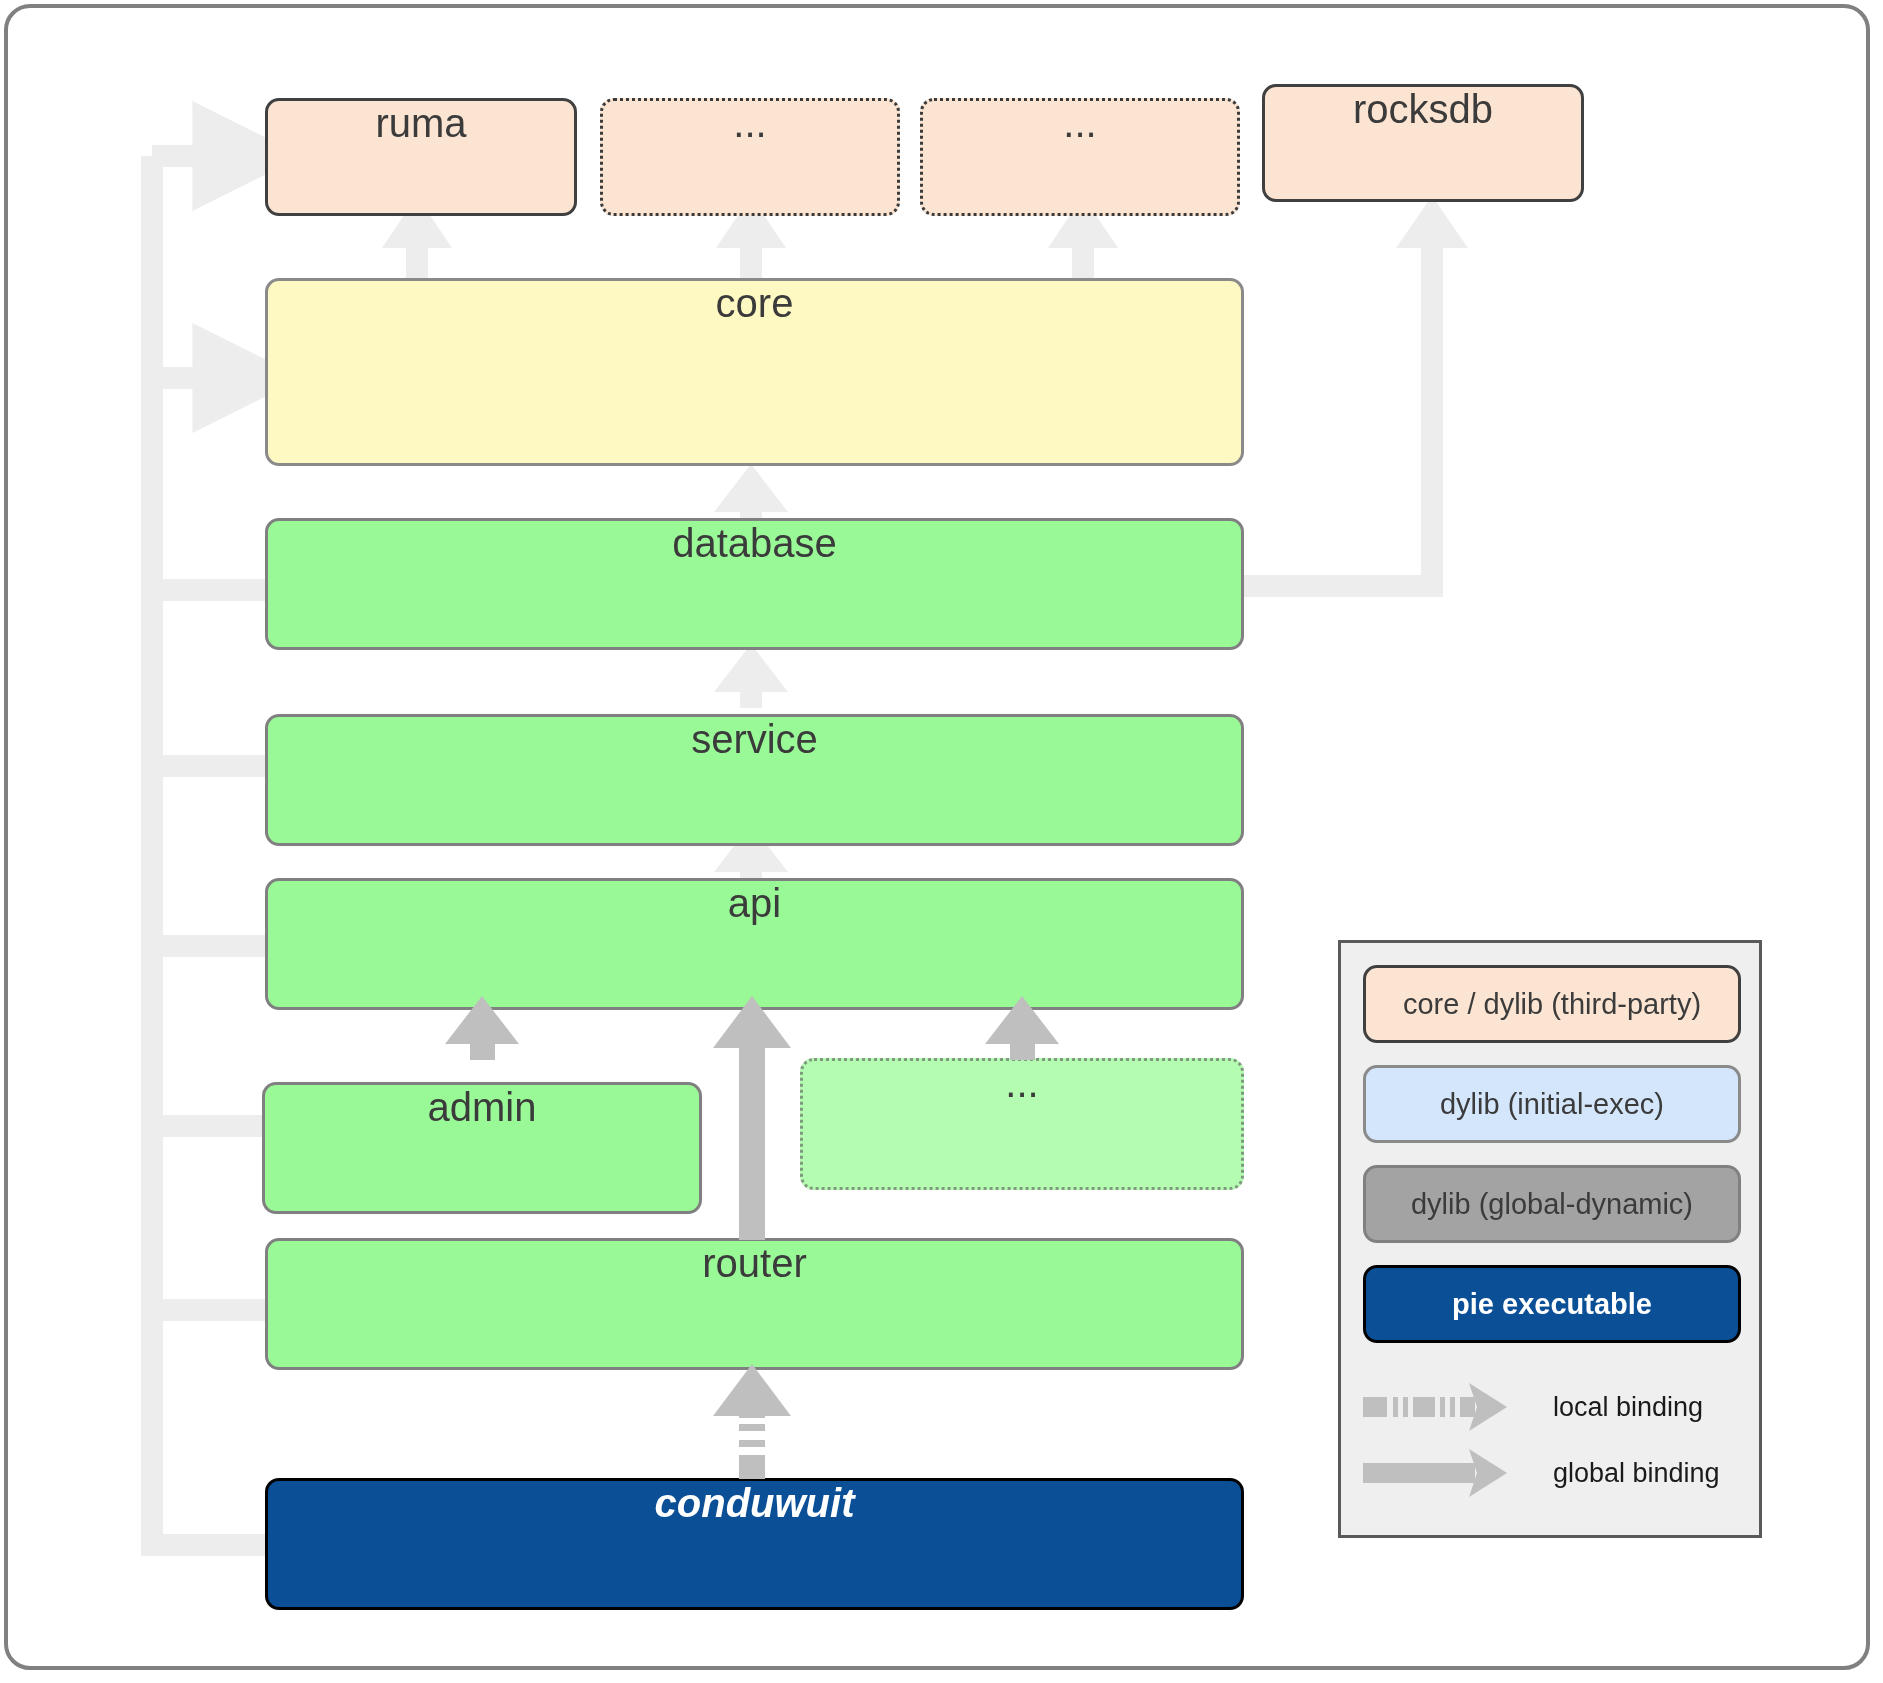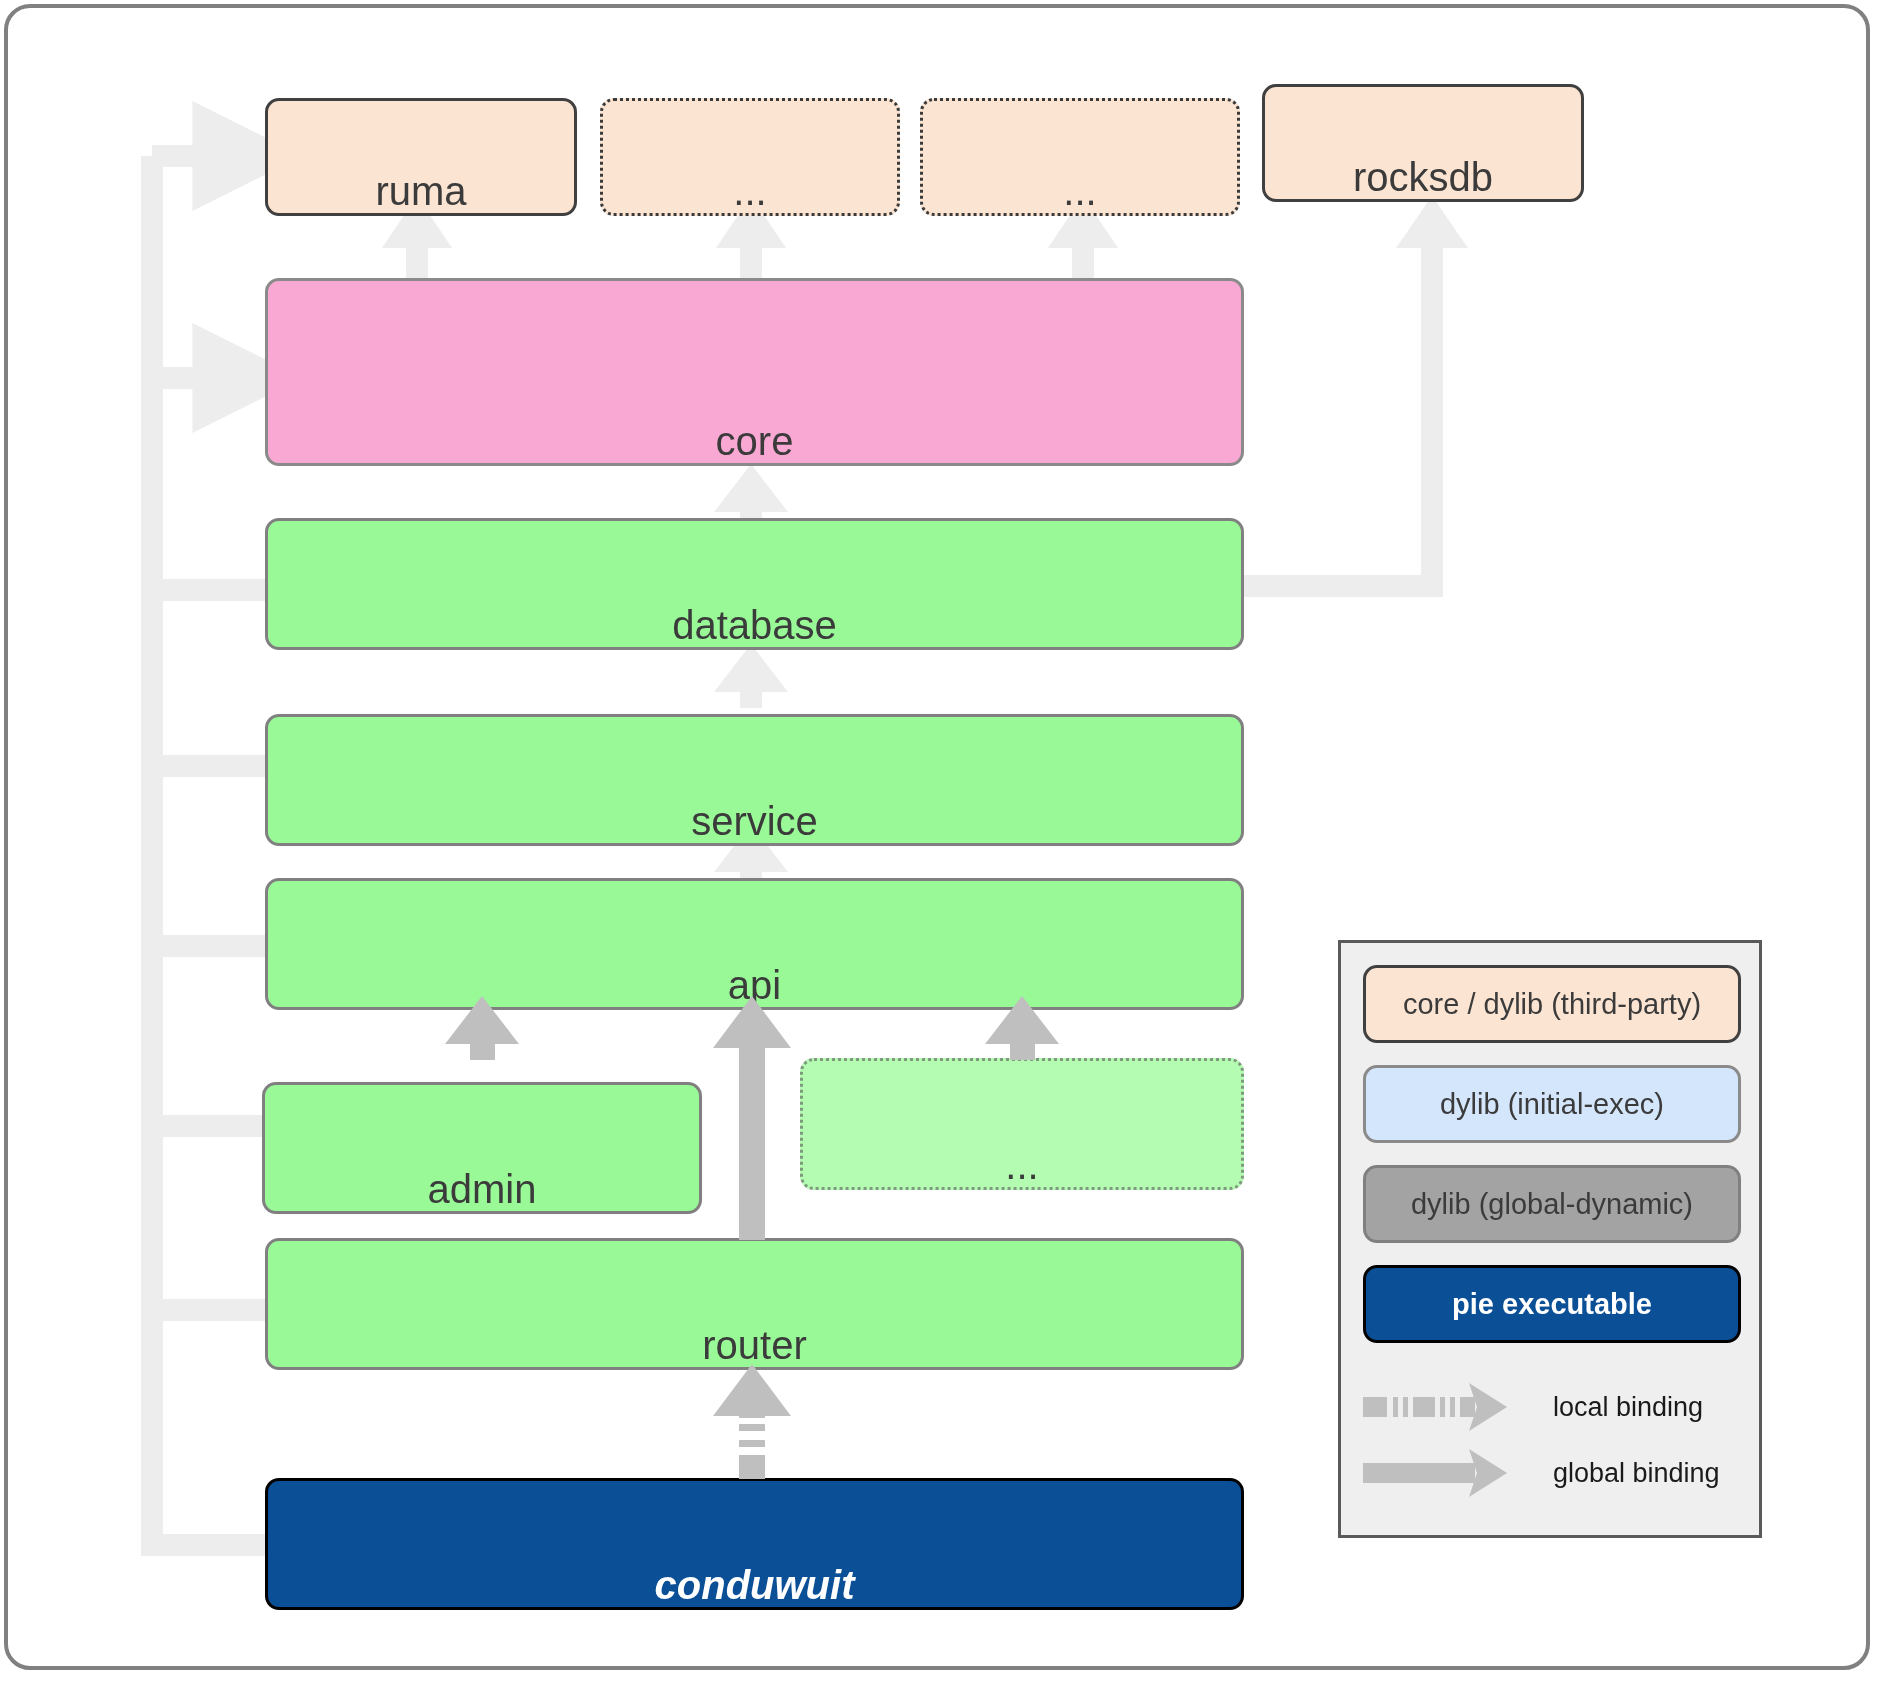--- a/index.html
+++ b/index.html
@@ -27,21 +27,21 @@
     border-radius: 26px;
     box-sizing: border-box;
     background: #ffffff;
   }
 
   
   .node {
     position: absolute;
     box-sizing: border-box;
     display: flex;
-    align-items: flex-end;
+    align-items: flex-start;
     justify-content: center;
     border-radius: 14px;
     text-align: center;
     line-height: 1.1;
     z-index: 5;
   }
   .node .lbl {
     pointer-events: none;
     white-space: nowrap;
   }
@@ -52,21 +52,21 @@
     color: #3b3b3b;
     font-size: 40px;
   }
   .n-thirdparty-dotted {
     background: #fce4d2;
     border: 3px dotted #3b3b3b;
     color: #3b3b3b;
     font-size: 40px;
   }
   .n-initialexec {
-    background: #f9a8d4;
+    background: #fef9c3;
     border: 3px solid #8a8a8a;
     color: #3b3b3b;
     font-size: 40px;
   }
   .n-globaldyn {
     background: #99f997;
     border: 3px solid #808080;
     color: #3b3b3b;
     font-size: 40px;
   }

